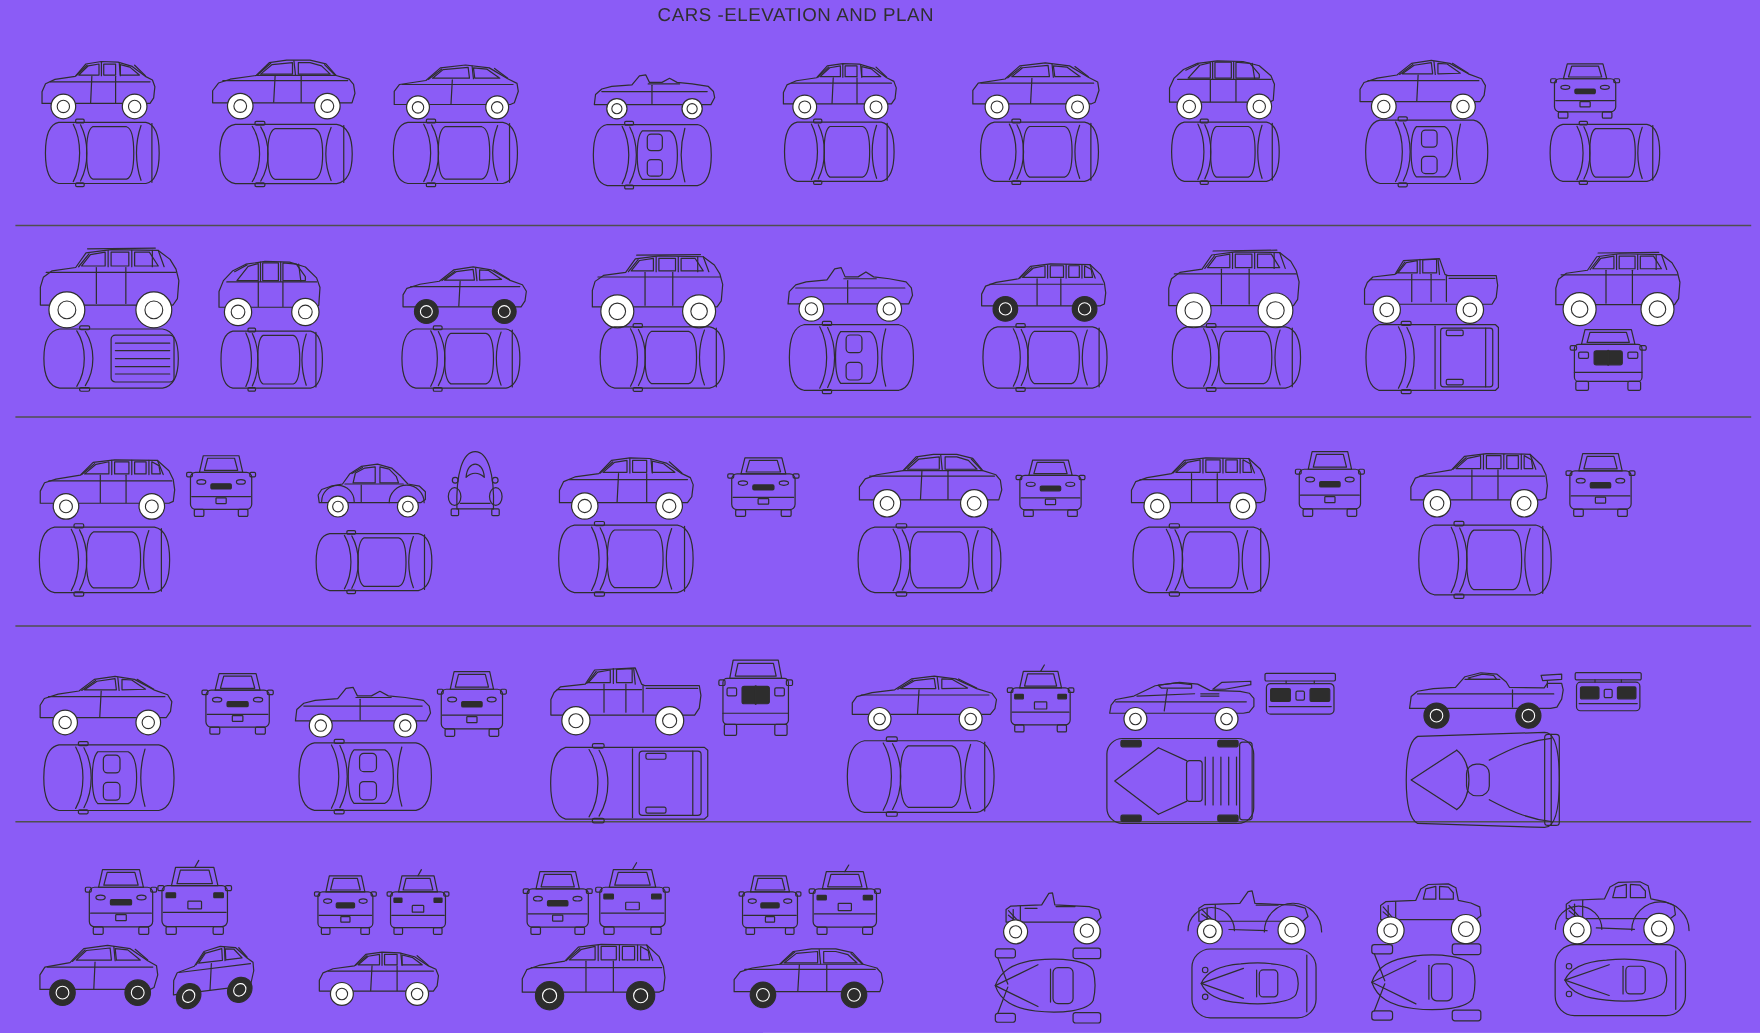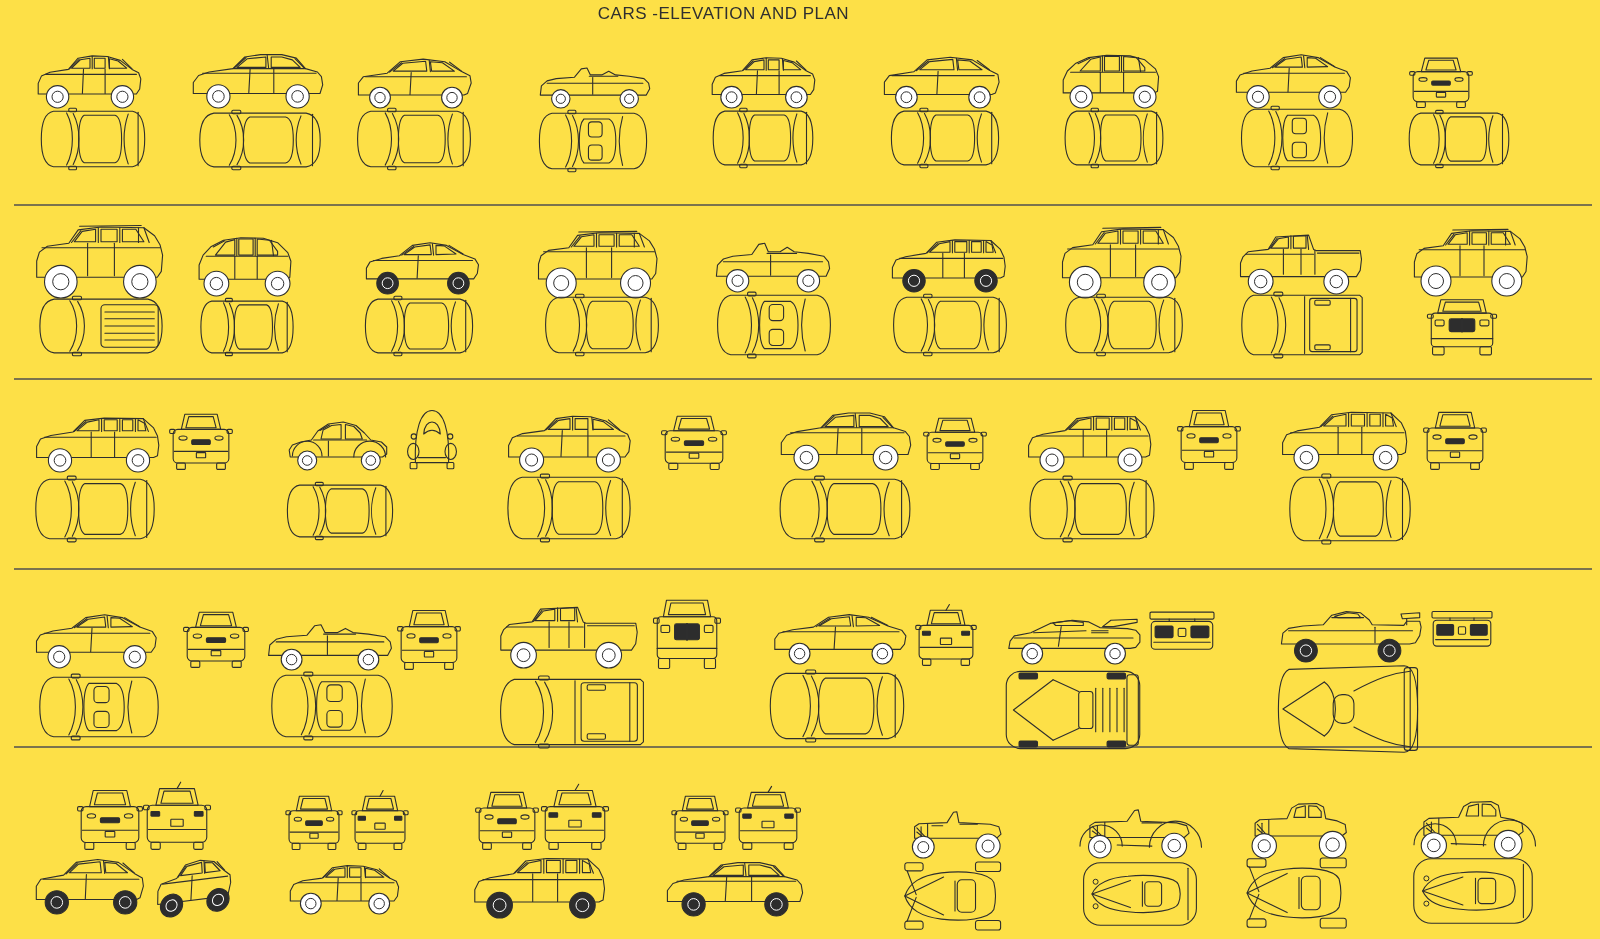--- a/index.html
+++ b/index.html
@@ -1,16 +1,16 @@
 <!DOCTYPE html>
 <html><head>
 <meta charset="utf-8">
 <style>
   html,body{margin:0;padding:0;background:#ffffff;}
-  .sheet{position:relative;width:1600px;height:939px;background:#fde047;overflow:hidden;
+  .sheet{position:relative;width:1600px;height:939px;background:#8b5cf6;overflow:hidden;
          font-family:"Liberation Sans", sans-serif;}
   .title{position:absolute;top:4px;left:0;width:1447px;text-align:center;
          font-size:17px;letter-spacing:0.5px;color:#2f2f2f;}
   svg.drawing{position:absolute;left:0;top:0;}
 </style>
 </head>
 <body>
 
 <div class="sheet">
   <div class="title">CARS -ELEVATION AND PLAN</div>

